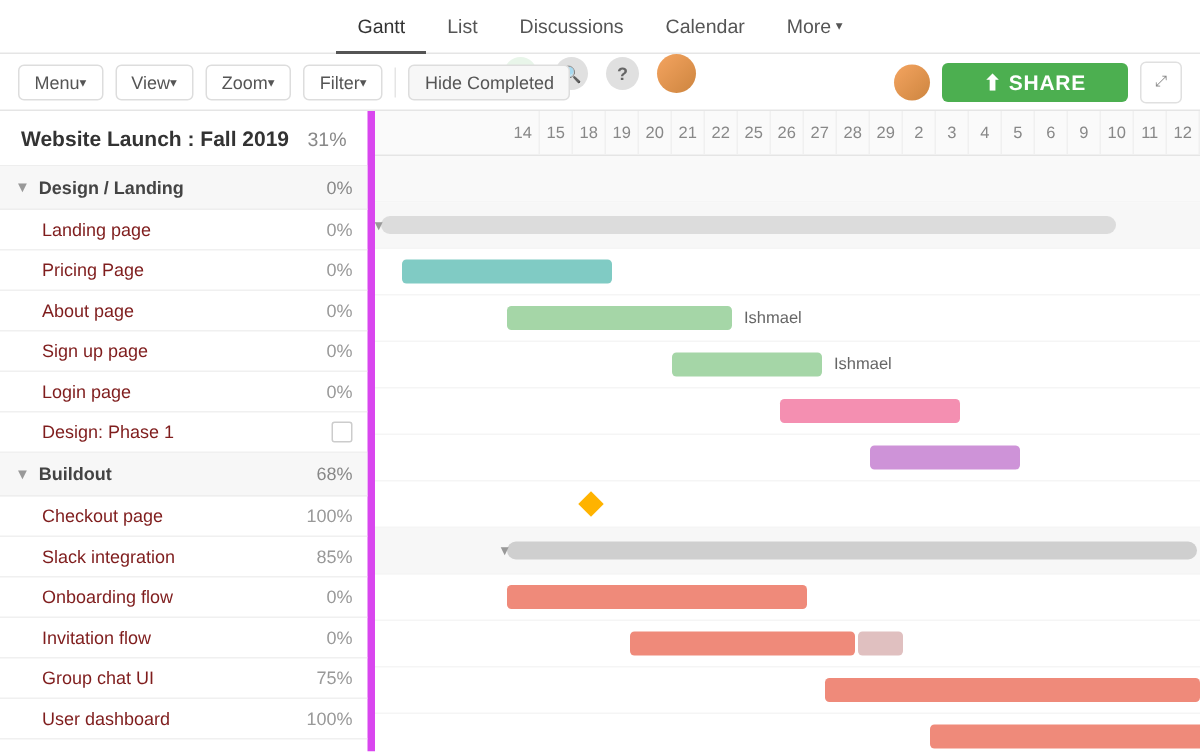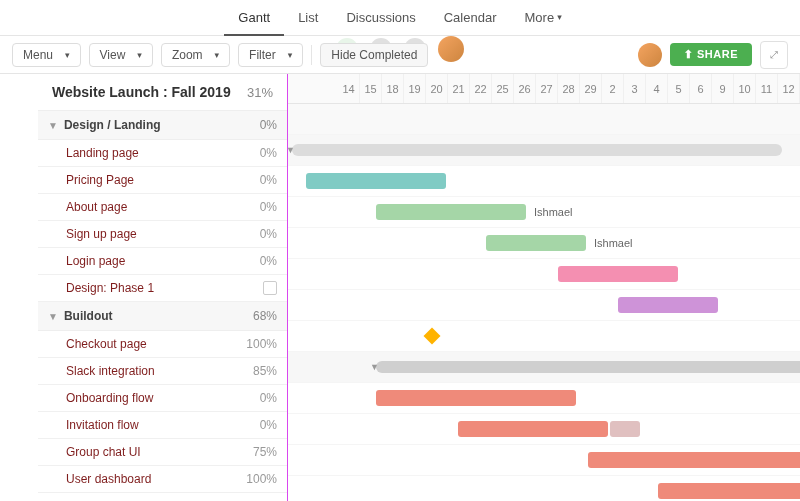--- a/index.html
+++ b/index.html
@@ -10,33 +10,33 @@
     .nav-tabs { display: flex; align-items: center; gap: 0; }
     .nav-tab { padding: 0 14px; height: 36px; display: flex; align-items: center; font-size: 13px; color: #555; cursor: pointer; border-bottom: 2px solid transparent; }
     .nav-tab.active { color: #333; border-bottom: 2px solid #555; font-weight: 500; }
     .nav-tab-more { display: flex; align-items: center; gap: 3px; }
     .nav-right { display: flex; align-items: center; gap: 12px; }
     .nav-icon { width: 22px; height: 22px; border-radius: 50%; background: #e0e0e0; display: flex; align-items: center; justify-content: center; font-size: 11px; color: #666; cursor: pointer; }
     .avatar { width: 26px; height: 26px; border-radius: 50%; background: linear-gradient(135deg, #f4a460, #cd853f); }
 
     
     .toolbar { display: flex; align-items: center; gap: 8px; padding: 6px 12px; border-bottom: 1px solid #e5e5e5; height: 38px; background: #fff; }
-    .toolbar-btn { padding: 4px 10px; font-size: 12px; color: #555; border: 1px solid #ddd; border-radius: 4px; background: #fff; cursor: pointer; display: flex; align-items: center; gap: 12px; }
+    .toolbar-btn { padding: 4px 10px; font-size: 12px; color: #555; border: 1px solid #ddd; border-radius: 4px; background: #fff; cursor: pointer; display: flex; align-items: center; gap: 0; }
     .toolbar-divider { width: 1px; height: 20px; background: #e5e5e5; }
     .hide-completed-btn { padding: 4px 10px; font-size: 12px; color: #555; border: 1px solid #ddd; border-radius: 4px; background: #f7f7f7; cursor: pointer; }
     .toolbar-right { margin-left: auto; display: flex; align-items: center; gap: 8px; }
-    .share-btn { background: #4caf50; color: #fff; border: none; border-radius: 4px; padding: 5px 14px; font-size: 11px; font-weight: 600; cursor: pointer; letter-spacing: 0.5px; }
+    .share-btn { background: #4caf50; color: #fff; border: none; border-radius: 4px; padding: 5px 28px; font-size: 14px; font-weight: 600; cursor: pointer; letter-spacing: 0.5px; }
     .avatar-small { width: 24px; height: 24px; border-radius: 50%; background: linear-gradient(135deg, #f4a460, #cd853f); }
     .toolbar-icon-btn { width: 28px; height: 28px; display: flex; align-items: center; justify-content: center; border: 1px solid #e0e0e0; border-radius: 4px; cursor: pointer; font-size: 12px; color: #888; }
 
     
     .main { display: flex; height: calc(501px - 36px - 38px); }
 
     
-    .sidebar { width: 250px; min-width: 250px; border-right: 1px solid #d946ef; overflow-y: auto; background: #fff; margin-left: 38px; }
+    .sidebar { width: 250px; min-width: 250px; border-right: 5px solid #d946ef; overflow-y: auto; background: #fff; }
     .project-header { padding: 10px 14px; display: flex; align-items: center; justify-content: space-between; border-bottom: 1px solid #eee; }
     .project-title { font-size: 14px; font-weight: 600; color: #333; }
     .project-pct { font-size: 13px; color: #888; }
 
     .group-row { display: flex; align-items: center; justify-content: space-between; padding: 7px 10px; background: #f7f7f7; border-bottom: 1px solid #eee; cursor: pointer; }
     .group-name { font-size: 12px; font-weight: 600; color: #444; display: flex; align-items: center; gap: 6px; }
     .group-pct { font-size: 12px; color: #888; }
     .chevron { font-size: 10px; color: #999; }
 
     .task-row { display: flex; align-items: center; justify-content: space-between; padding: 6px 10px 6px 28px; border-bottom: 1px solid #f0f0f0; }

